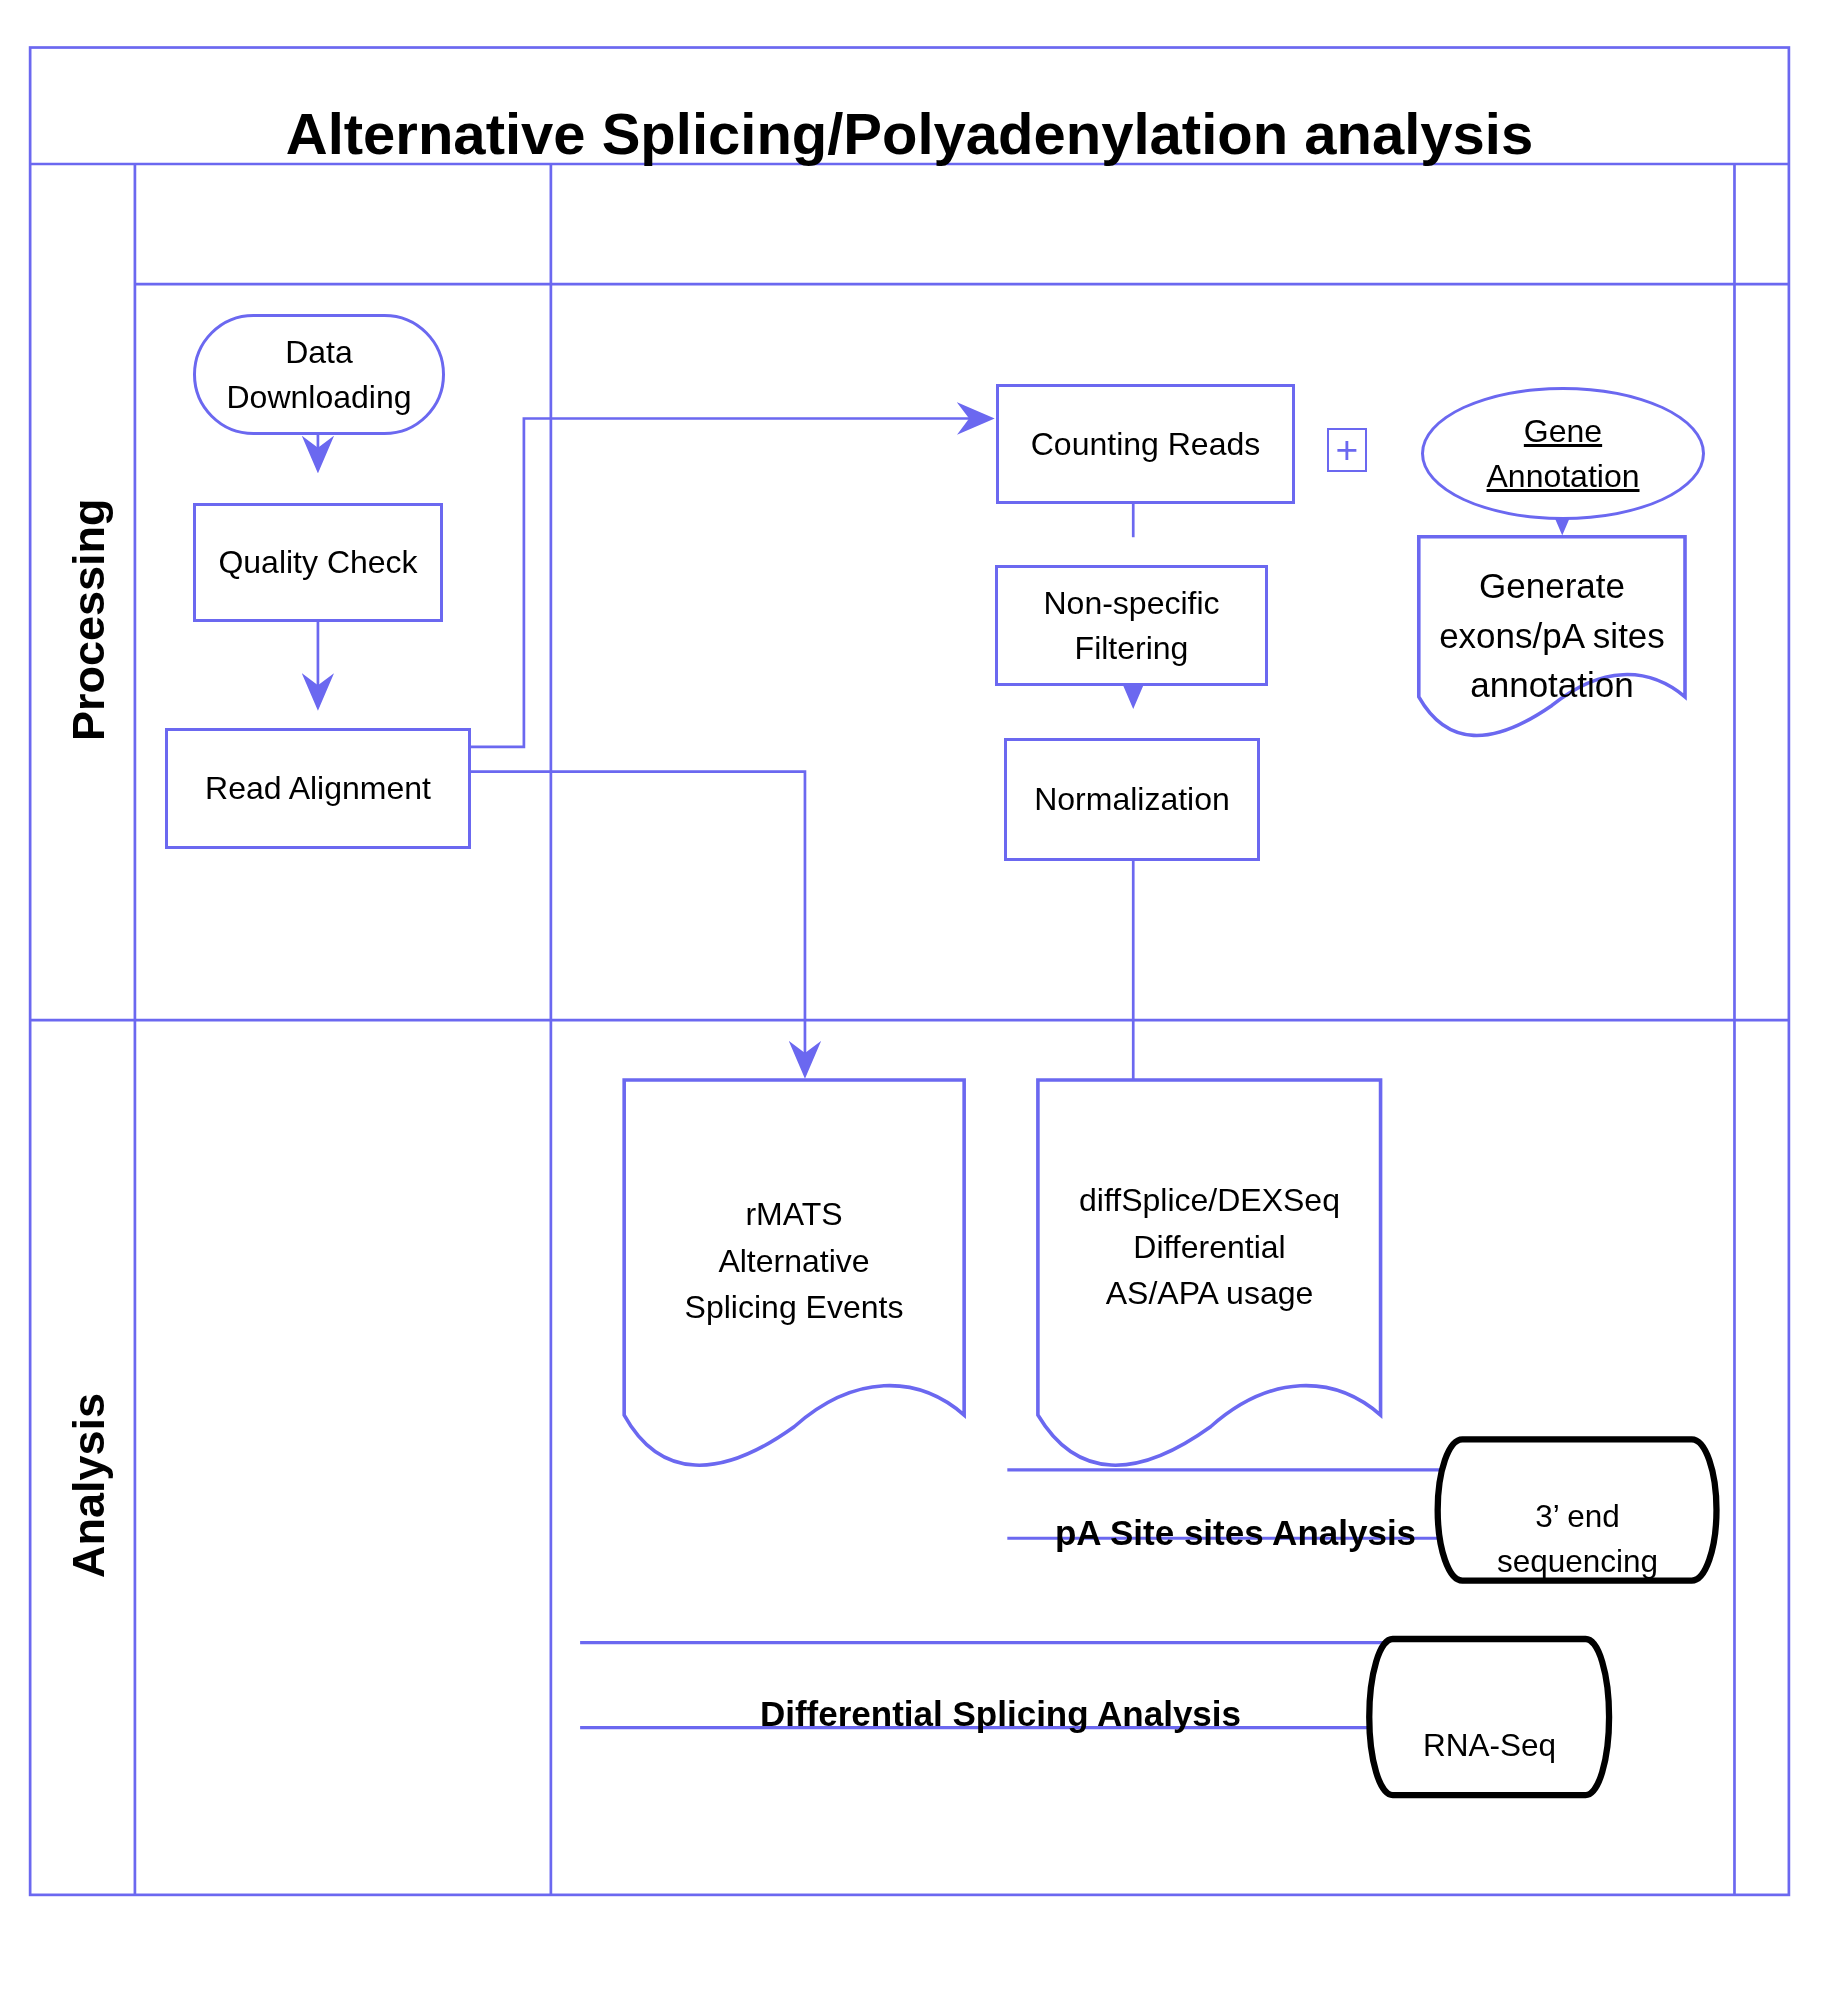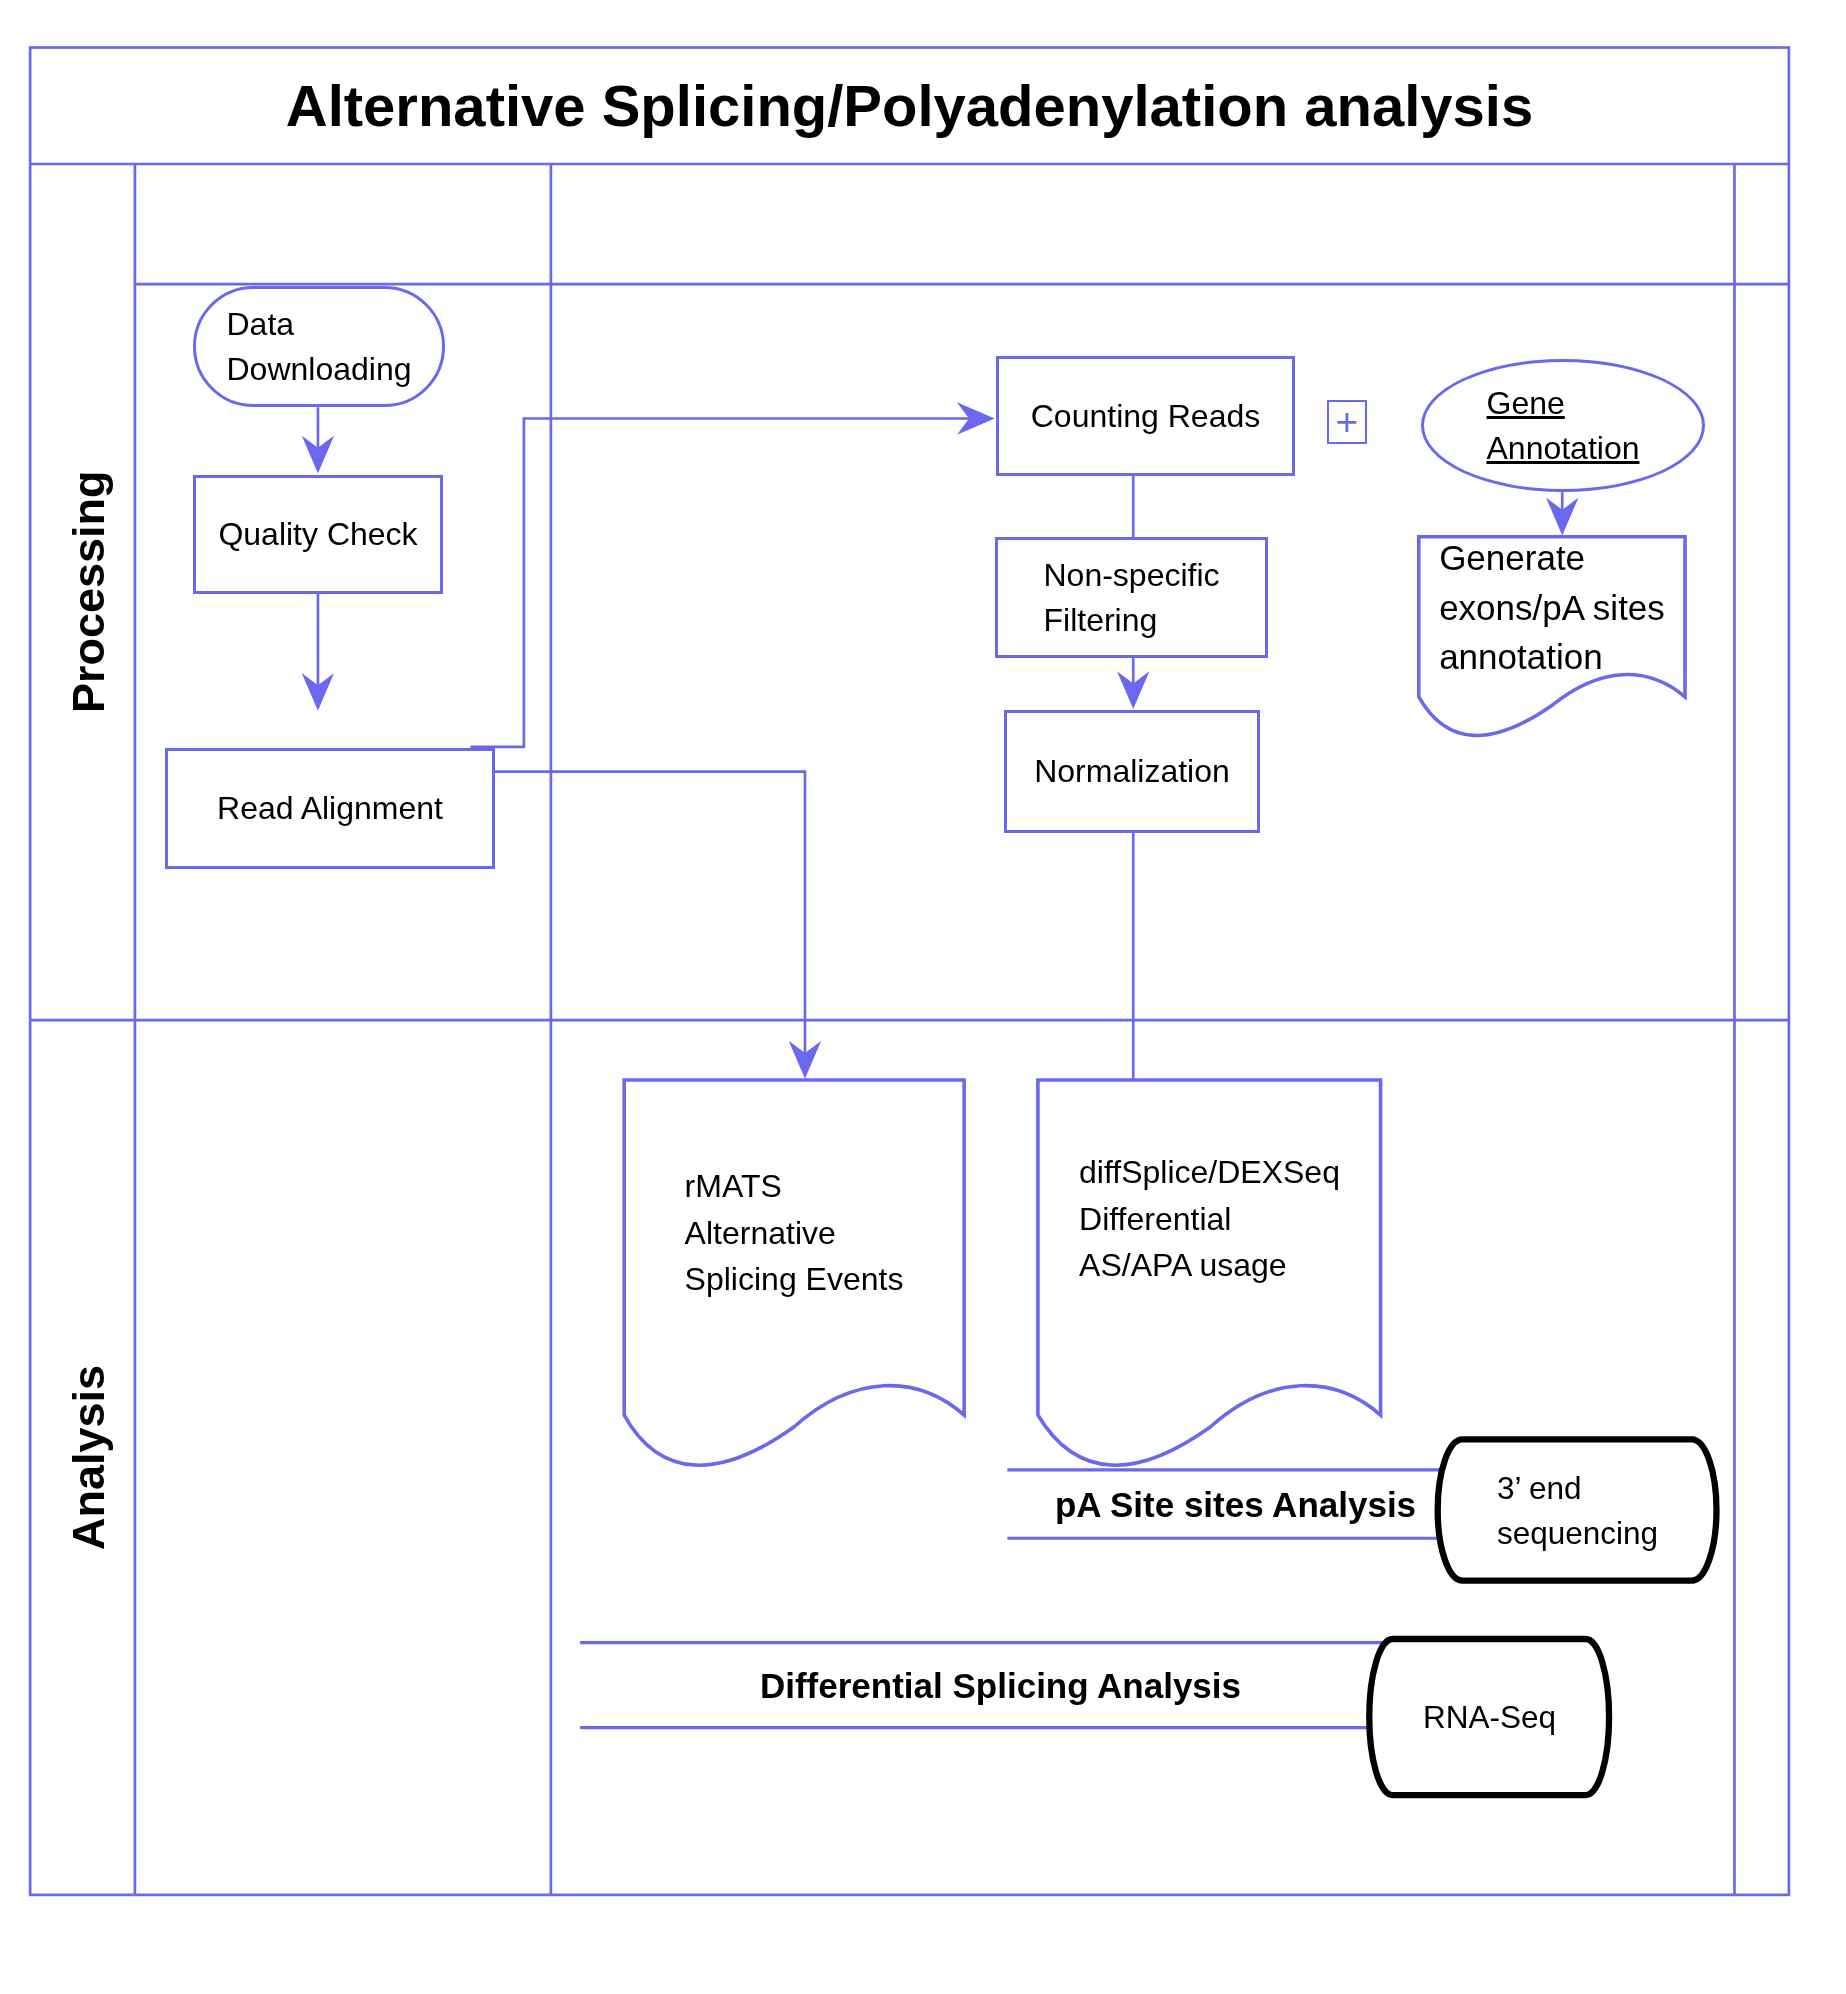--- a/index.html
+++ b/index.html
@@ -5,21 +5,21 @@
   html,body{margin:0;padding:0;background:#fff;}
   #canvas{position:relative;width:1846px;height:1995px;background:var(--bg,#fff);
           font-family:"Liberation Sans",sans-serif;color:var(--text,#000);}
   svg{position:absolute;left:0;top:0;}
   .grid{stroke:var(--line);stroke-width:6;fill:none;}
   .edge{stroke:var(--line);stroke-width:6;fill:none;}
   .rule{stroke:var(--line);stroke-width:7;fill:none;}
   .doc{stroke:var(--line);stroke-width:8;fill:#fff;}
   .store{stroke:var(--store);stroke-width:14;fill:#fff;}
   .overlay{position:absolute;display:flex;align-items:center;justify-content:center;
-           text-align:left;white-space:pre-line;box-sizing:border-box;}
+           text-align:center;white-space:pre-line;box-sizing:border-box;margin-top:28px;}
   .node{border:3.6px solid var(--line);background:#fff;font-size:32px;line-height:1.38;}
   .stadium{border-radius:61px;}
   .ellipse{border-radius:50%;}
   .doc-text{font-size:32px;line-height:1.45;background:transparent;}
   .gen-text{font-size:35px;line-height:1.42;}
   .title{font-size:58px;font-weight:bold;}
   .lane-label{font-size:45px;font-weight:bold;writing-mode:vertical-rl;
               transform:rotate(180deg);}
   .rule-label{font-size:35px;font-weight:bold;background:transparent;}
   .store-text{font-size:31.5px;line-height:1.4;background:transparent;}
@@ -69,21 +69,21 @@
   </svg>
 
   <div class="overlay title" style="left:30px;top:47px;width:1759px;height:117px;">Alternative Splicing/Polyadenylation analysis</div>
 
   <div class="overlay lane-label" style="left:43px;top:164px;width:92px;height:856px;">Processing</div>
   <div class="overlay lane-label" style="left:43px;top:1020px;width:92px;height:875px;">Analysis</div>
 
   <div class="overlay node stadium" style="left:193px;top:286px;width:252px;height:121px;">Data
 Downloading</div>
   <div class="overlay node" style="left:193px;top:475px;width:250px;height:119px;">Quality Check</div>
-  <div class="overlay node" style="left:165px;top:748px;width:330px;height:121px;">Read Alignment</div>
+  <div class="overlay node" style="left:165px;top:700px;width:306px;height:121px;">Read Alignment</div>
   <div class="overlay node" style="left:996px;top:356px;width:299px;height:120px;">Counting Reads</div>
   <div class="overlay plus" style="left:1327px;top:400px;width:40px;height:44px;">+</div>
   <div class="overlay node ellipse" style="left:1421px;top:359px;width:284px;height:133px;text-decoration:underline;">Gene
 Annotation</div>
   <div class="overlay node" style="left:1004px;top:710px;width:256px;height:123px;">Normalization</div>
   <div class="overlay node" style="left:995px;top:537px;width:273px;height:121px;">Non-specific
 Filtering</div>
 
   <div class="overlay doc-text gen-text" style="left:1419px;top:531px;width:266px;height:153px;">Generate
 exons/pA sites

